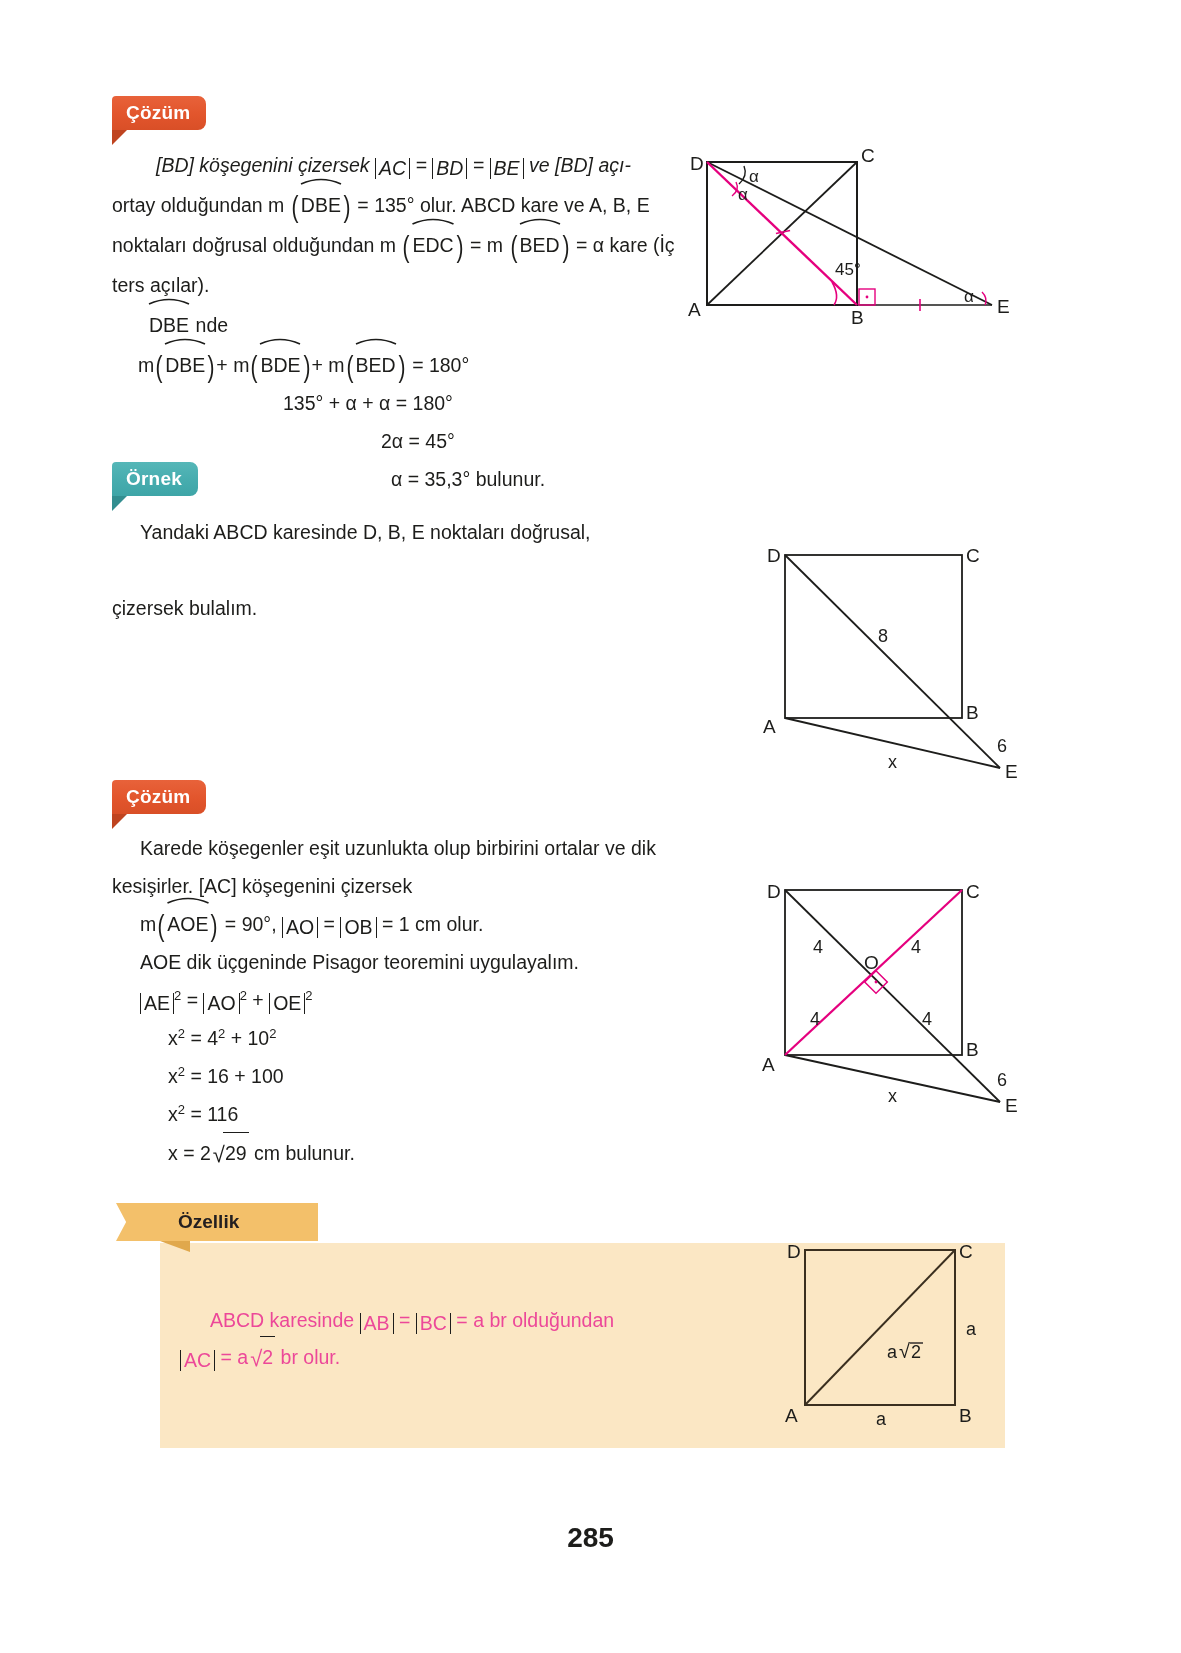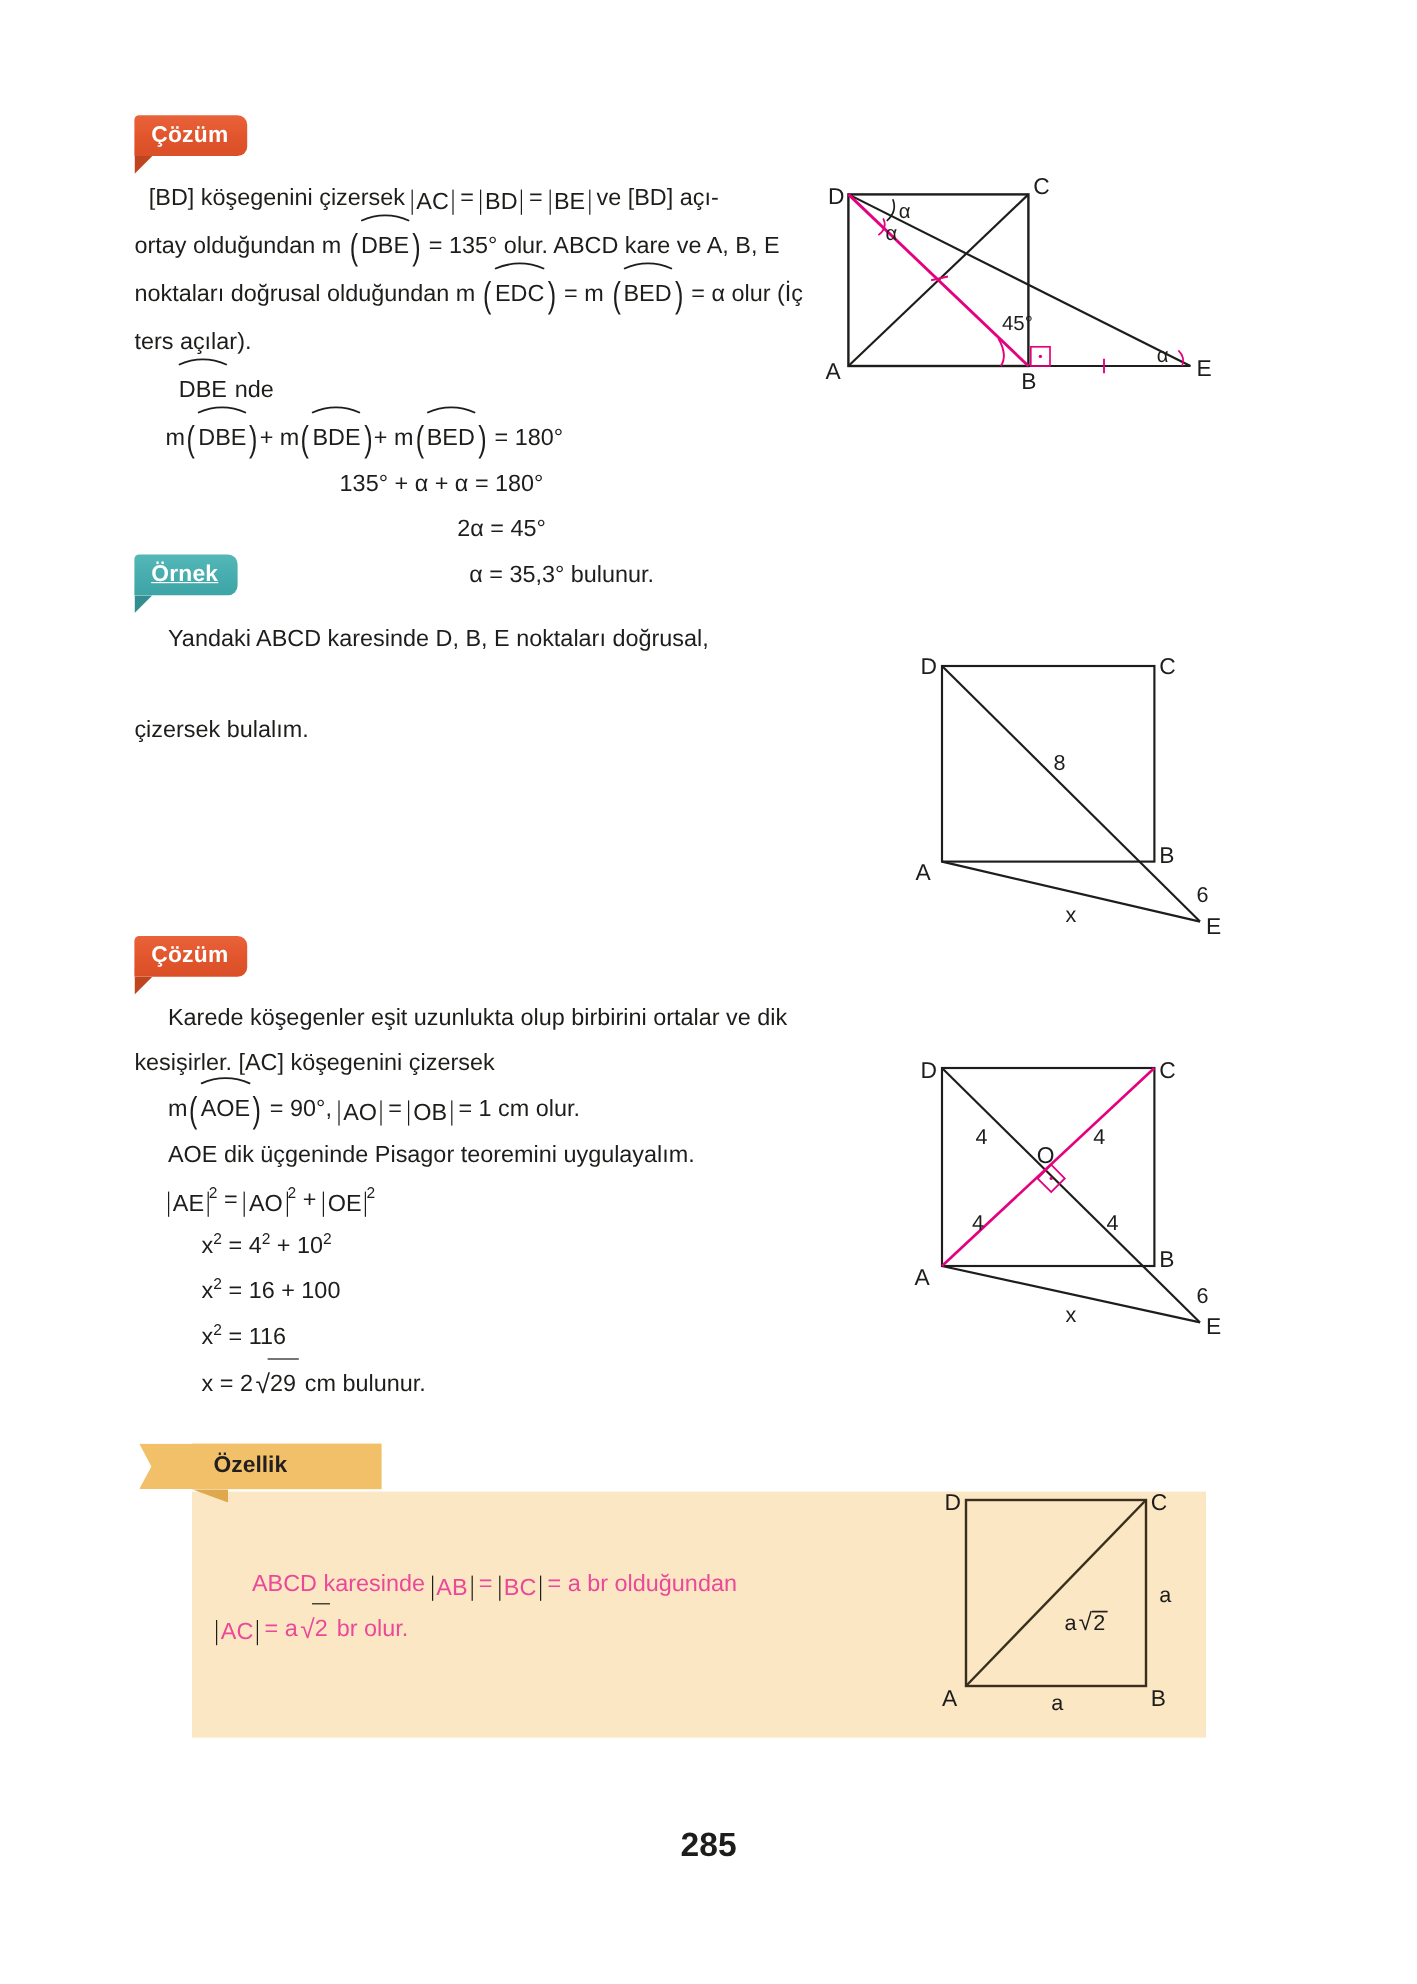--- a/index.html
+++ b/index.html
@@ -166,21 +166,21 @@
 </head>
 <body>
 
 <div class="page">
 
   <div class="ribbon orange" style="left:112px; top:96px;">
     <span>Çözüm</span>
     <span class="tail"></span>
   </div>
 
-  <div class="txt" style="left:96px; top:145px;">
+  <div class="txt" style="left:128px; top:145px;font-style:italic;">
     <span class="indent"></span><span>[BD] köşegenini çizersek</span>
     <span class="abs">AC</span>
     <span>=</span>
     <span class="abs">BD</span>
     <span>=</span>
     <span class="abs">BE</span>
     <span>ve [BD] açı-</span>
   </div>
 
   <div class="txt" style="left:112px; top:185px;">
@@ -193,21 +193,21 @@
 
   <div class="txt" style="left:112px; top:225px;">
     <span>noktaları doğrusal olduğundan m</span>
     <span class="paren">(</span><span class="ang"><svg class="arc" viewBox="0 0 40 9" preserveAspectRatio="none">
           <path d="M1,8 Q20,-1 39,8" fill="none" stroke="#1d1d1b" stroke-width="1.5"></path>
         </svg><span>EDC</span></span><span class="paren">)</span>
     <span>= m</span>
     <span class="paren">(</span><span class="ang"><svg class="arc" viewBox="0 0 40 9" preserveAspectRatio="none">
           <path d="M1,8 Q20,-1 39,8" fill="none" stroke="#1d1d1b" stroke-width="1.5"></path>
         </svg><span>BED</span></span><span class="paren">)</span>
-    <span>= α olur (İç</span>
+    <span>= α kare (İç</span>
   </div>
 
   <div class="txt" style="left:112px; top:265px;">ters açılar).</div>
 
   <div class="txt" style="left:148px; top:305px;">
     <span class="ang"><svg class="arc" viewBox="0 0 40 9" preserveAspectRatio="none">
           <path d="M1,8 Q20,-1 39,8" fill="none" stroke="#1d1d1b" stroke-width="1.5"></path>
         </svg><span>DBE</span></span>
     <span>nde</span>
   </div>
@@ -260,21 +260,21 @@
       <text x="292" y="172" font-size="17" fill="#e5007e">α</text>
 
       <text x="18" y="40" font-size="19">D</text>
       <text x="189" y="32" font-size="19">C</text>
       <text x="16" y="186" font-size="19">A</text>
       <text x="179" y="194" font-size="19">B</text>
       <text x="325" y="183" font-size="19">E</text>
     </svg>
   </div>
 
-  <div class="ribbon teal" style="left:112px; top:462px;text-decoration:underline;">
+  <div class="ribbon teal" style="left:112px; top:462px;">
     <span>Örnek</span>
     <span class="tail"></span>
   </div>
 
   <div class="txt" style="left:112px; top:512px;">
     <span class="indent"></span><span>Yandaki ABCD karesinde D, B, E noktaları doğrusal,</span>
   </div>
   <div class="txt" style="left:112px; top:588px;">çizersek bulalım.</div>
 
   <div class="fig" style="left:700px; top:500px;">

